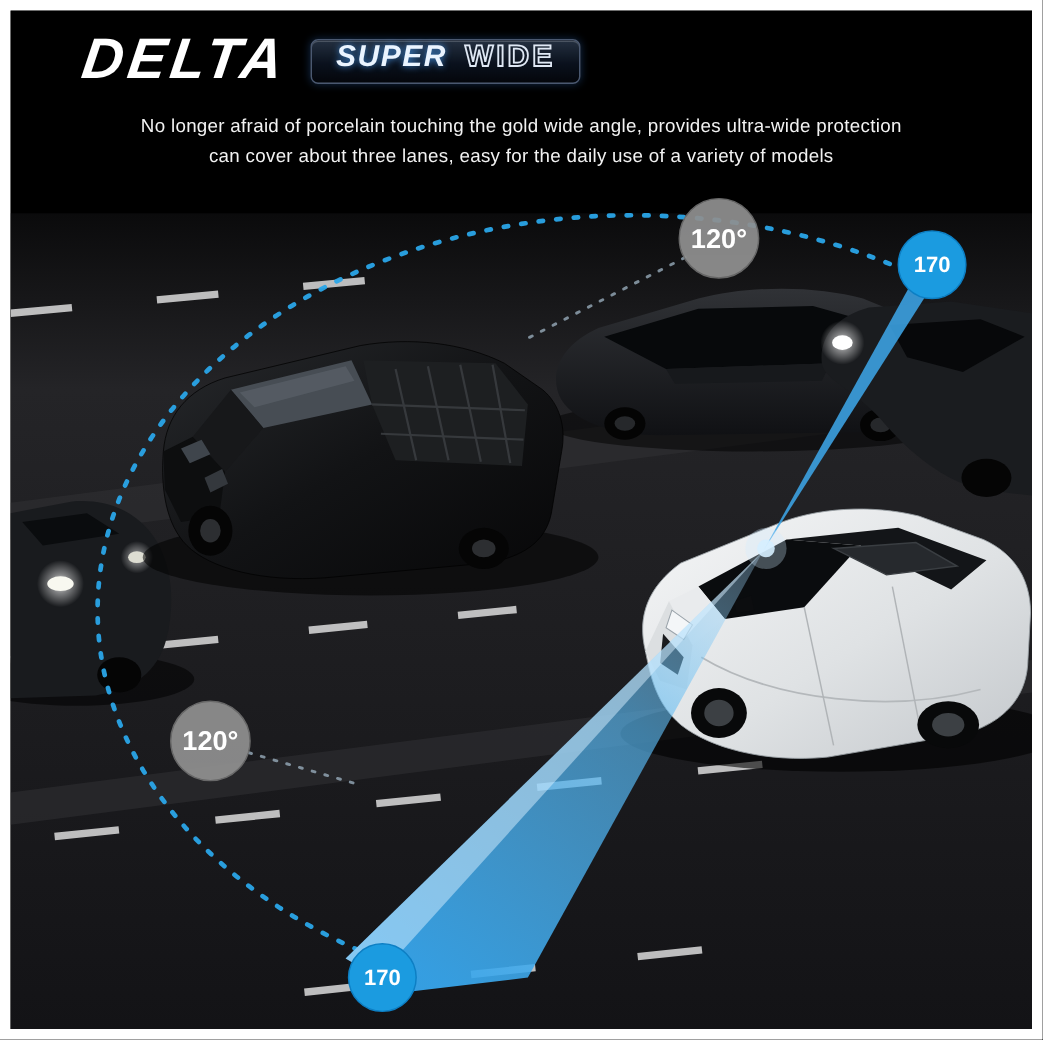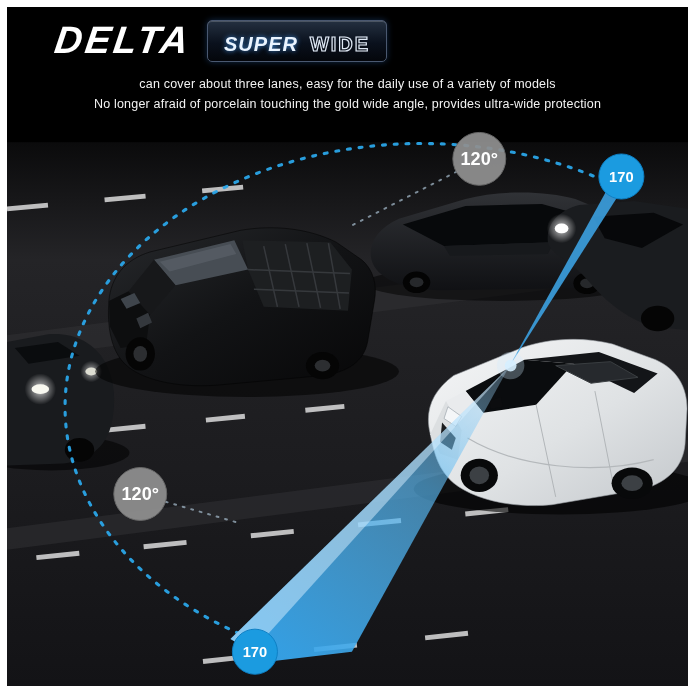--- a/index.html
+++ b/index.html
@@ -9,21 +9,21 @@
   .canvas { position:relative; width:681px; height:679px; background:#000; overflow:hidden; }
   .scene-svg { position:absolute; left:0; top:0; width:100%; height:100%; display:block; }
   .header { position:absolute; top:12px; left:0; right:0; z-index:5; }
   .brand-row { display:flex; align-items:center; gap:16px; padding-left:48px; }
   .brand {
     color:#fff; font-size:38px; font-weight:bold; font-style:italic;
     letter-spacing:3px; transform:skewX(-8deg); text-shadow:0 1px 2px rgba(0,0,0,.8);
   }
   .badge {
     background:linear-gradient(180deg,#243040 0%, #0a111d 55%, #04060b 100%);
-    border:1px solid #4a5870; border-radius:5px; padding:12px 16px 5px 16px;
+    border:1px solid #4a5870; border-radius:5px; padding:0 16px 5px 16px;
     display:flex; gap:12px; align-items:center;
     box-shadow: inset 0 1px 0 rgba(255,255,255,.18), 0 0 6px rgba(40,90,160,.45);
   }
   .badge .super {
     color:#eaf4ff; font-style:italic; font-weight:bold; font-size:20px;
     letter-spacing:1px; text-shadow:0 0 5px #3f8ad8;
   }
   .badge .wide {
     color:rgba(8,14,26,.15); font-weight:bold; font-size:20px;
     letter-spacing:2px; -webkit-text-stroke:1.2px #dfe8f4;
@@ -198,19 +198,19 @@
 
     <div class="header">
       <div class="brand-row">
         <div class="brand">DELTA</div>
         <div class="badge">
           <span class="super">SUPER</span>
           <span class="wide">WIDE</span>
         </div>
       </div>
       <div class="tagline">
+        <div>No longer afraid of porcelain touching the gold wide angle, provides ultra-wide protection</div>
         <div>can cover about three lanes, easy for the daily use of a variety of models</div>
-        <div>No longer afraid of porcelain touching the gold wide angle, provides ultra-wide protection</div>
       </div>
     </div>
 
   </div>
 </div>
 
 </body></html>

